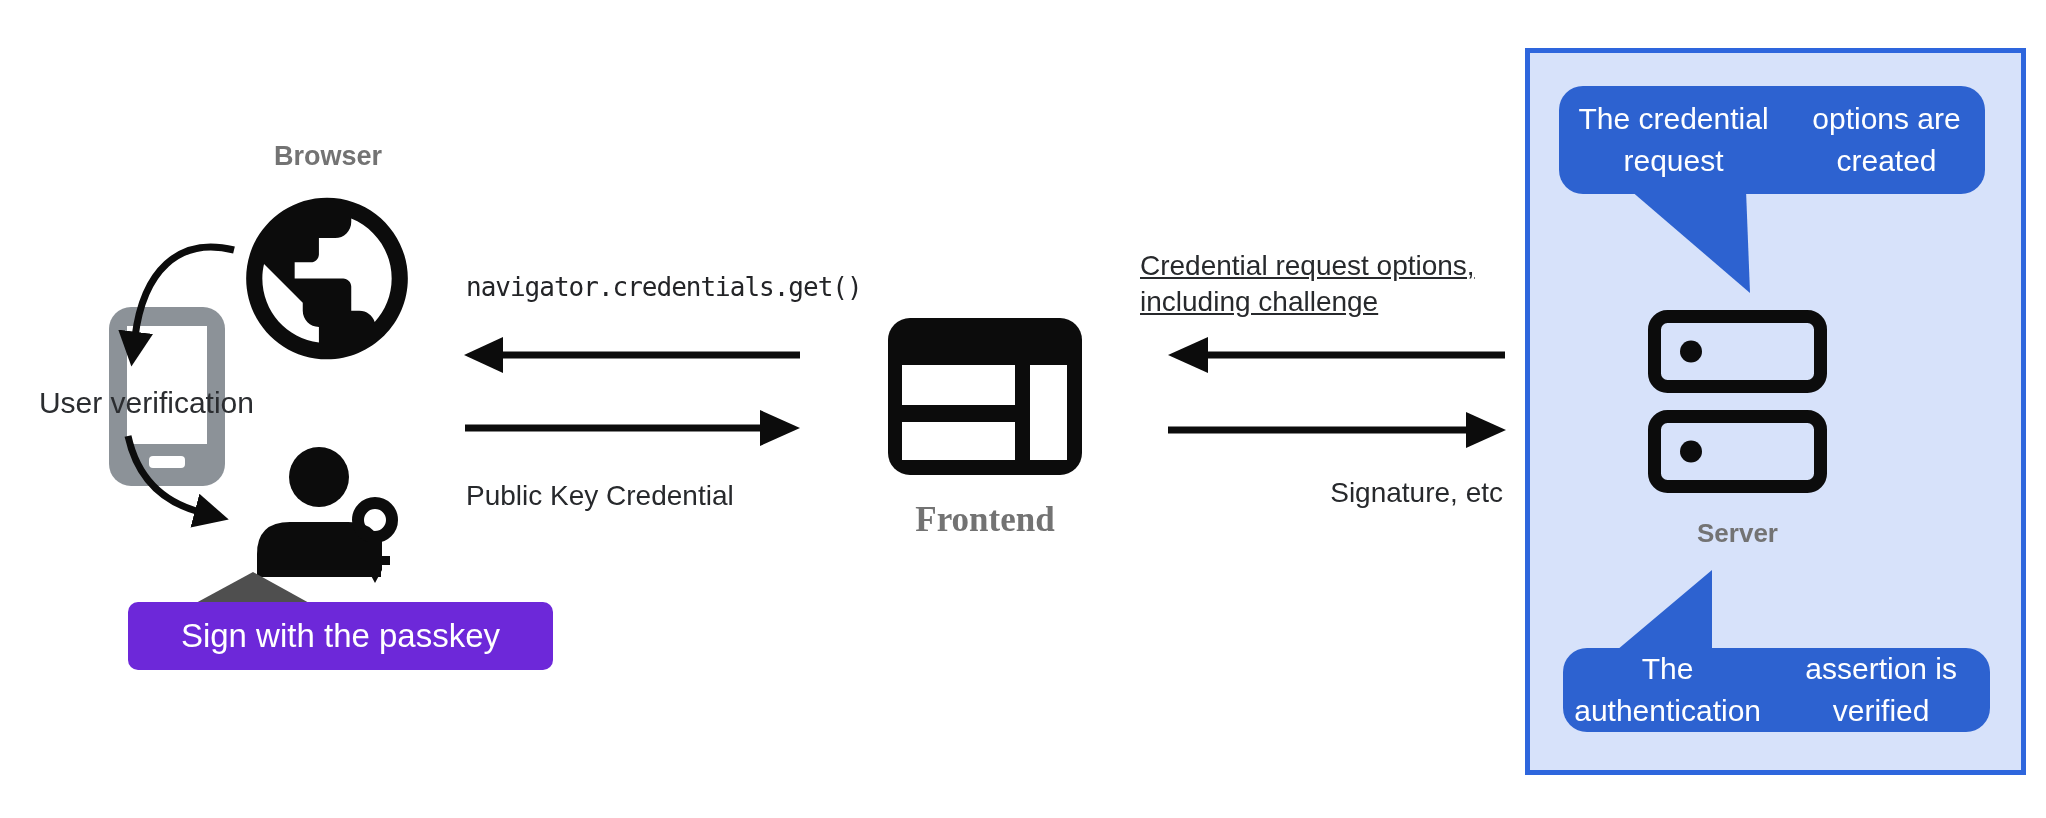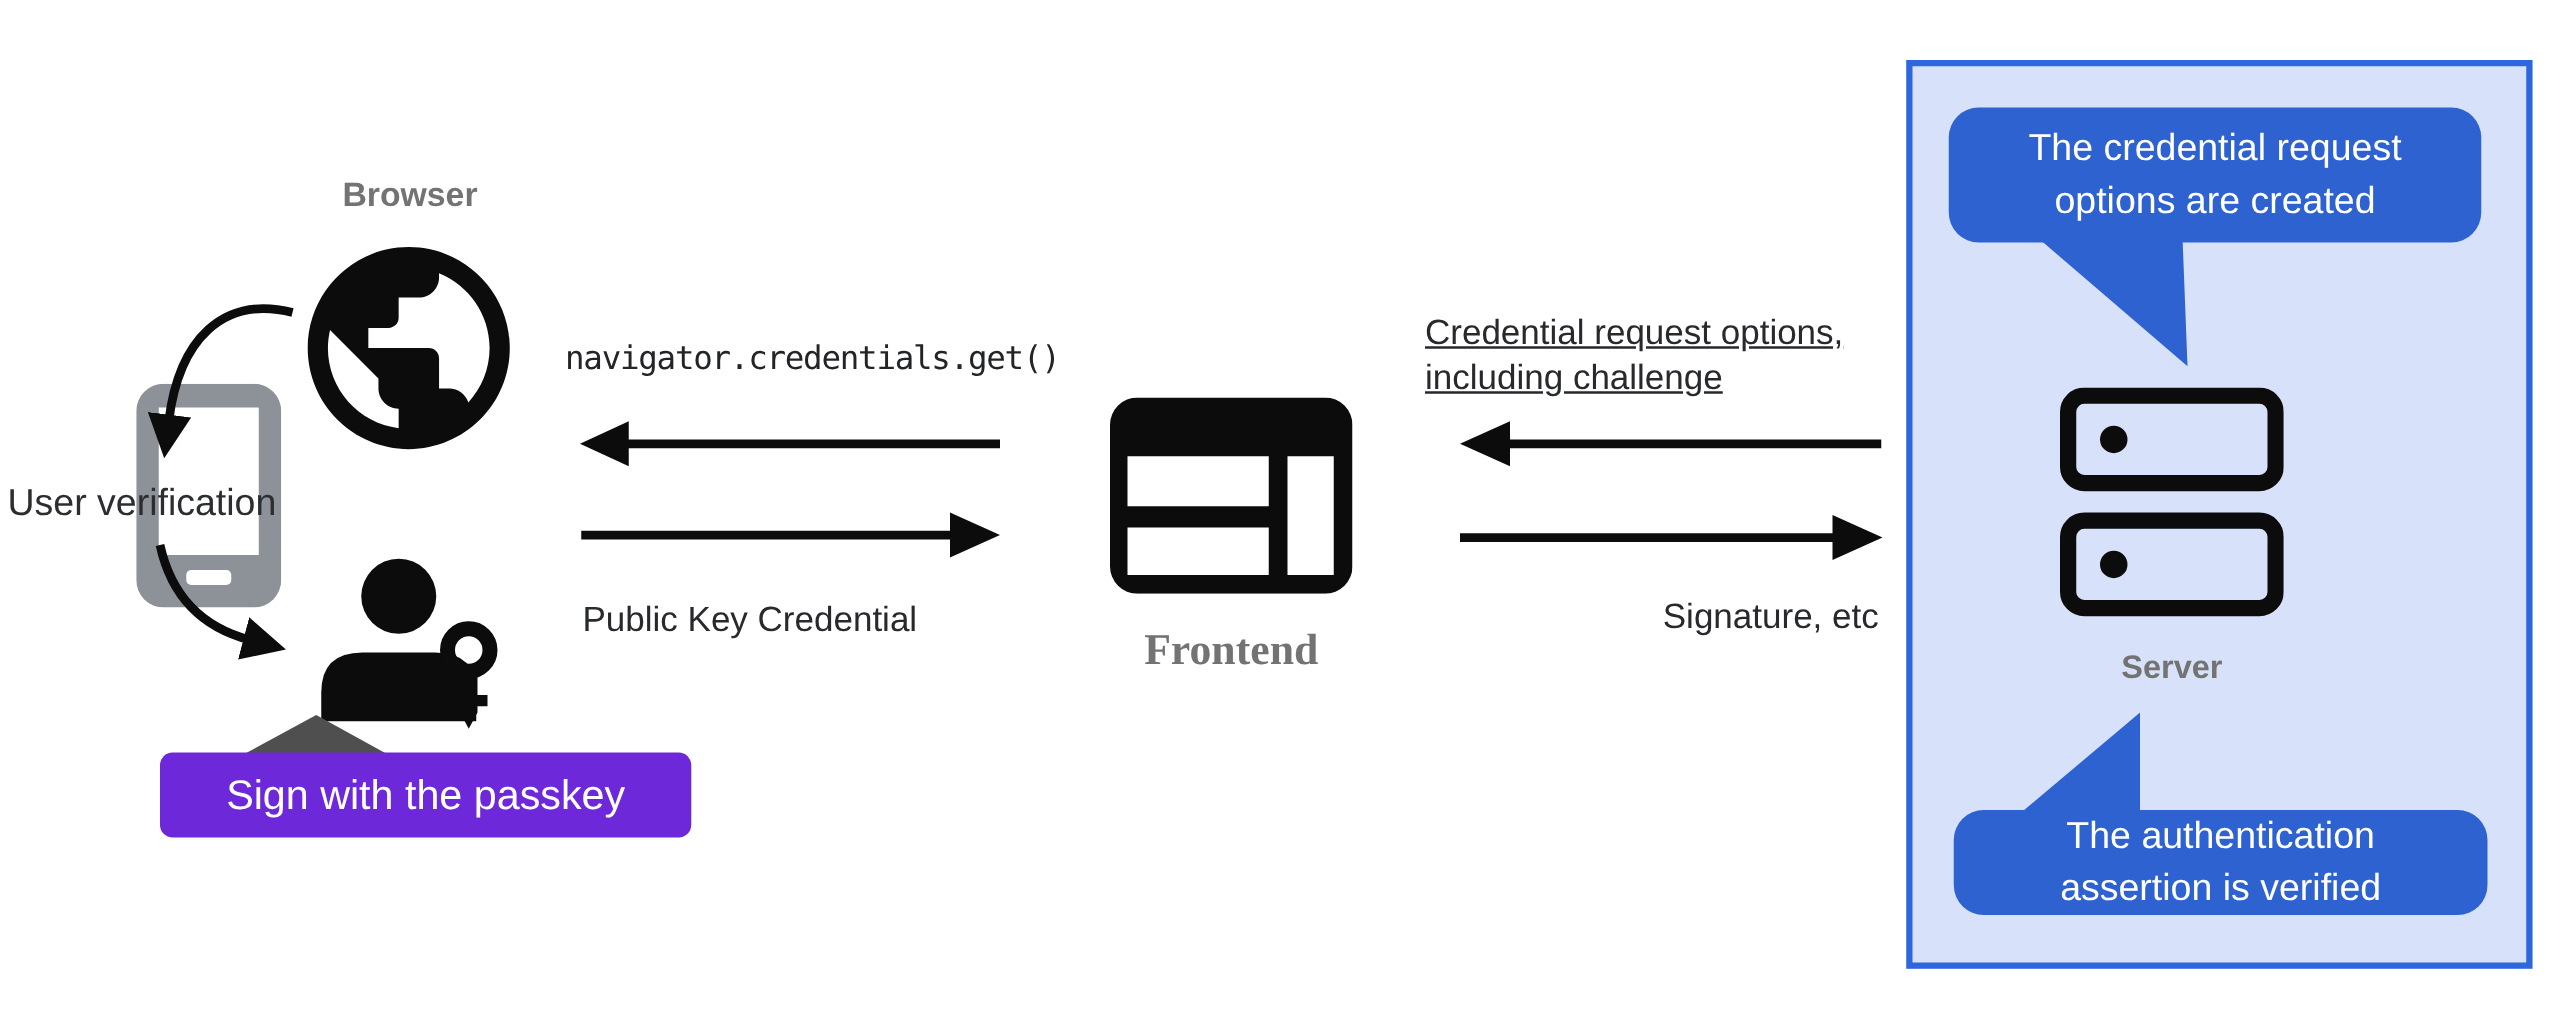--- a/index.html
+++ b/index.html
@@ -20,54 +20,54 @@
   .caption{
     font-size:28px;
     color:#27292c;
   }
   
   .browser-label{left:230px;top:141px;width:196px;font-size:27px;}
   .globe{left:230px;top:180px;}
   .phone{left:109px;top:307px;}
   .user-verification{
     left:6px;top:386px;width:248px;
-    font-size:30px;text-align:left;color:#2b2d30;
+    font-size:30px;text-align:right;color:#2b2d30;
     z-index:6;
   }
   .person{left:250px;top:444px;}
   .tooltip{
     left:128px;top:602px;width:425px;height:68px;
     background:#6d28d9;border-radius:10px;
     display:flex;align-items:center;justify-content:center;
     color:#ffffff;font-size:33px;
     z-index:5;
   }
   
   .code{
-    left:452px;top:272px;
+    left:466px;top:272px;
     font-family:"DejaVu Sans Mono","Liberation Mono",monospace;
     font-size:26px;color:#232427;
     letter-spacing:-1px;
   }
   .public-key{left:466px;top:480px;width:340px;text-align:left;}
   .frontend-icon{left:888px;top:318px;}
   .frontend-label{left:888px;top:500px;width:194px;font-size:35px;font-family:Liberation Serif, serif;}
   
   .cred-request{left:1140px;top:248px;line-height:36px;text-decoration:underline;}
   .signature{left:1168px;top:477px;width:335px;text-align:right;}
   
   .server-panel{
     left:1525px;top:48px;width:501px;height:727px;
     background:#d7e2fa;border:5px solid #2e66dd;
     box-sizing:border-box;
     z-index:1;
   }
   .bubble{
     background:#2d62d0;border-radius:24px;
-    display:flex;flex-direction:column;align-items:center;justify-content:center;
+    display:flex;align-items:center;justify-content:center;
     color:#ffffff;font-size:30px;line-height:42px;text-align:center;
     z-index:4;
   }
   .bubble-top{left:1559px;top:86px;width:426px;height:108px;}
   .bubble-bottom{left:1563px;top:648px;width:427px;height:84px;}
   .server-icon{left:1648px;top:310px;z-index:3;}
   .server-label{left:1648px;top:518px;width:179px;font-size:26px;z-index:3;}
   
   #overlay{
     left:0;top:0;width:2046px;height:818px;

